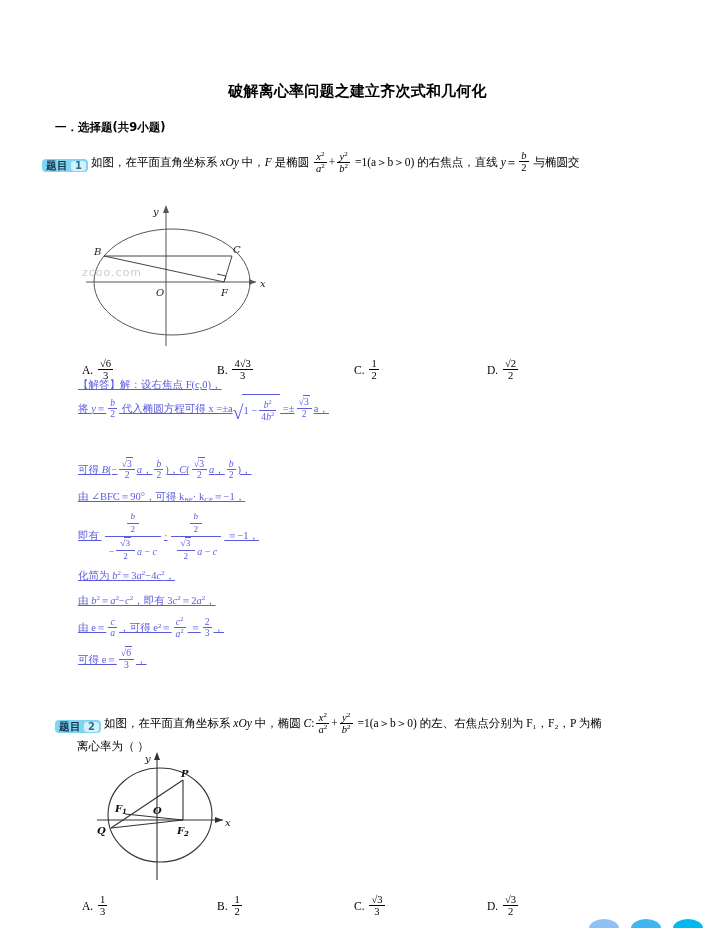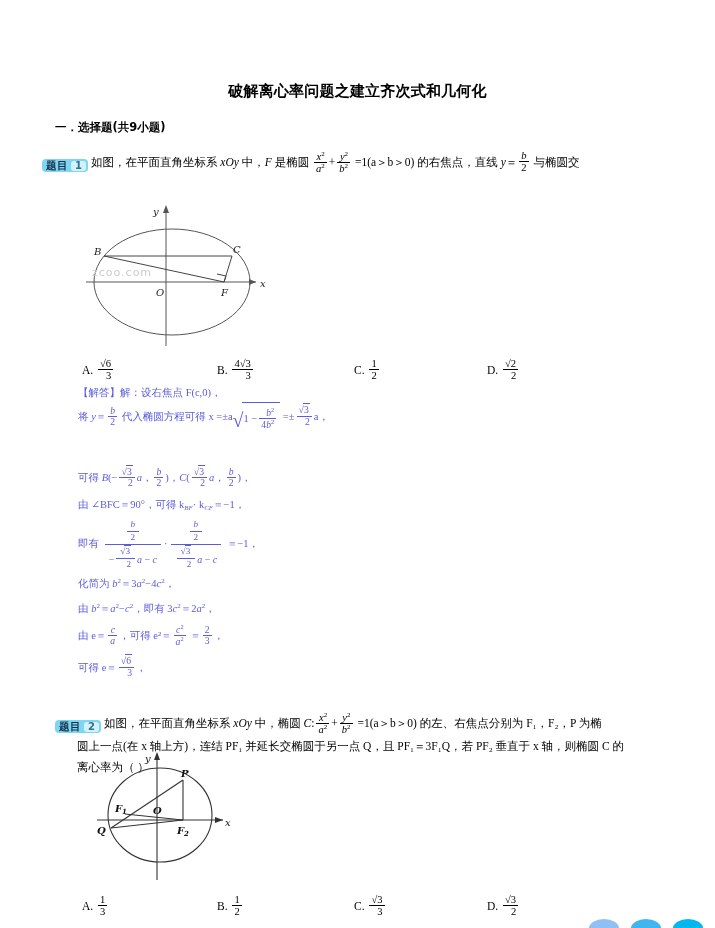--- a/index.html
+++ b/index.html
@@ -44,21 +44,21 @@
   .q-block{ position:absolute; font-size:11.5px; line-height:21px; }
   .q-line{ white-space:nowrap; }
   .q-indent{ padding-left:22px; }
   .ital{ font-style:italic; }
   .sol-block{ position:absolute; font-size:10.5px; color:#5b5bdd; }
   .sol-line{ margin-bottom:2px; white-space:nowrap; }
 
   
   .frac{
     display:inline-block; vertical-align:-0.52em;
-    text-align:right; line-height:1.08; margin:0 2px;
+    text-align:center; line-height:1.08; margin:0 2px;
     font-size:0.92em;
   }
   .frac .num{ display:block; padding:0 2px; border-bottom:1px solid currentColor; }
   .frac .den{ display:block; padding:0 2px; }
   .frac.big{ vertical-align:-0.62em; }
   sup.e{ font-size:.66em; vertical-align:.55em; font-style:italic;}
   sub.e{ font-size:.66em; vertical-align:-.22em; font-style:italic;}
   .rad{ display:inline-block; white-space:nowrap; }
   .rad > .sign{ font-size:1.02em; }
   .rad > .body{ border-top:1px solid currentColor; padding:0 1px 0 1px; margin-left:-1px; }
@@ -110,21 +110,21 @@
       <line x1="24" y1="56" x2="144" y2="82" stroke="#444" stroke-width="1"></line>
       <line x1="152" y1="56" x2="144" y2="82" stroke="#444" stroke-width="1"></line>
       <path d="M137,74 L146,76 L144,82" fill="none" stroke="#444" stroke-width="1"></path>
       <text x="14" y="55" font-size="10" font-style="italic" font-family="DejaVu Serif, serif" fill="#222">B</text>
       <text x="153" y="53" font-size="10" font-style="italic" font-family="DejaVu Serif, serif" fill="#222">C</text>
       <text x="76" y="96" font-size="10" font-style="italic" font-family="DejaVu Serif, serif" fill="#222">O</text>
       <text x="141" y="96" font-size="10" font-style="italic" font-family="DejaVu Serif, serif" fill="#222">F</text>
       <text x="180" y="87" font-size="10" font-style="italic" font-family="DejaVu Serif, serif" fill="#222">x</text>
       <text x="73" y="15" font-size="10" font-style="italic" font-family="DejaVu Serif, serif" fill="#222">y</text>
     </svg>
-    <div class="wm" style="left:12px; top:66px;">zcoo.com</div>
+    <div class="wm" style="left:2px; top:66px;">zcoo.com</div>
   </div>
 
   <div class="opts" style="left:82px; top:358px;">
     <div class="opt" style="left:0px;">
       <span>A.</span>
       <span class="frac">
         <span class="num">√6</span>
         <span class="den">3</span>
       </span>
     </div>
@@ -144,21 +144,21 @@
     </div>
     <div class="opt" style="left:405px;">
       <span>D.</span>
       <span class="frac">
         <span class="num">√2</span>
         <span class="den">2</span>
       </span>
     </div>
   </div>
 
-  <div class="sol-block" style="left:78px; top:386px; width:400px;">
+  <div class="sol-block" style="left:78px; top:378px; width:400px;text-decoration:underline;">
 
     <div class="sol-line">【解答】解：设右焦点 F(c,0)，</div>
 
     <div class="sol-line" style="line-height:30px;">
       <span>将 </span><span class="ital">y</span>＝<span class="frac"><span class="num ital">b</span><span class="den">2</span></span><span> 代入椭圆方程可得 x =±a</span><span class="bigrad"><span class="sign">√</span><span class="body">1 −<span class="frac"><span class="num"><span class="ital">b</span><sup class="e" style="font-style:normal">2</sup></span><span class="den">4<span class="ital">b</span><sup class="e" style="font-style:normal">2</sup></span></span></span></span><span> =±</span><span class="frac"><span class="num"><span class="rad"><span class="sign">√</span><span class="body">3</span></span></span><span class="den">2</span></span><span>a，</span>
     </div>
 
     <div class="sol-line" style="line-height:30px;margin-top:27px;">
       可得 <span class="ital">B</span>(−<span class="frac"><span class="num"><span class="rad"><span class="sign">√</span><span class="body">3</span></span></span><span class="den">2</span></span><span class="ital">a</span>，<span class="frac"><span class="num ital">b</span><span class="den">2</span></span>)，<span class="ital">C</span>(<span class="frac"><span class="num"><span class="rad"><span class="sign">√</span><span class="body">3</span></span></span><span class="den">2</span></span><span class="ital">a</span>，<span class="frac"><span class="num ital">b</span><span class="den">2</span></span>)，
     </div>
@@ -186,21 +186,20 @@
     <div class="sol-line" style="line-height:30px;">
       <span>可得 e＝</span><span class="frac"><span class="num"><span class="rad"><span class="sign">√</span><span class="body">6</span></span></span><span class="den">3</span></span><span>，</span>
     </div>
 
   </div>
 
   <div class="q-block" style="left:55px; top:688px; width:615px;margin-top:24px;">
     <div class="q-line">
       <span class="badge"><span class="bl">题目</span><span class="bn">2</span></span><span>如图，在平面直角坐标系 </span><span class="ital">xOy</span><span> 中，椭圆 </span><span class="ital">C</span>:<span class="frac big"><span class="num ital">x<sup class="e" style="font-style:normal">2</sup></span><span class="den ital">a<sup class="e" style="font-style:normal">2</sup></span></span>+<span class="frac big"><span class="num ital">y<sup class="e" style="font-style:normal">2</sup></span><span class="den ital">b<sup class="e" style="font-style:normal">2</sup></span></span><span> =1(a＞b＞0) 的左、右焦点分别为 F₁，F₂，P 为椭</span>
     </div>
-    <div class="q-line q-indent">圆上一点(在 x 轴上方)，连结 PF₁ 并延长交椭圆于另一点 Q，且 PF₁＝3F₁Q，若 PF₂ 垂直于 x 轴，则椭圆 C 的</div>
     <div class="q-line q-indent">离心率为（      ）</div>
   </div>
 
   <div class="figure" style="left:95px; top:752px; width:200px; height:132px;">
     <svg width="200" height="132" viewBox="0 0 200 132">
       <ellipse cx="65" cy="63" rx="52" ry="47" fill="none" stroke="#333" stroke-width="1.1"></ellipse>
       <line x1="2" y1="68" x2="128" y2="68" stroke="#333" stroke-width="1.1"></line>
       <polygon points="128,68 120,65 120,71" fill="#333"></polygon>
       <line x1="62" y1="128" x2="62" y2="2" stroke="#333" stroke-width="1.1"></line>
       <polygon points="62,0 59,8 65,8" fill="#333"></polygon>

